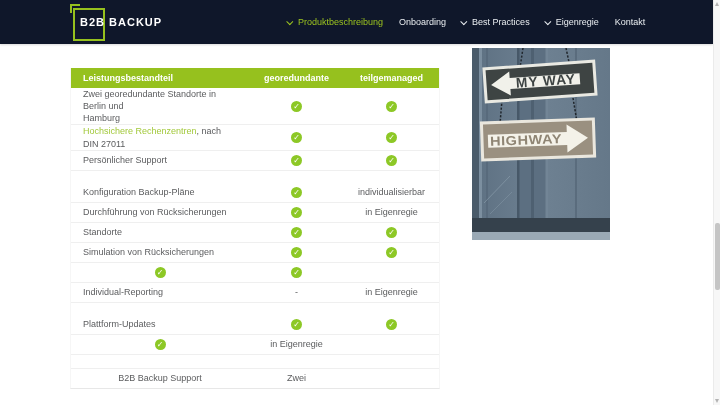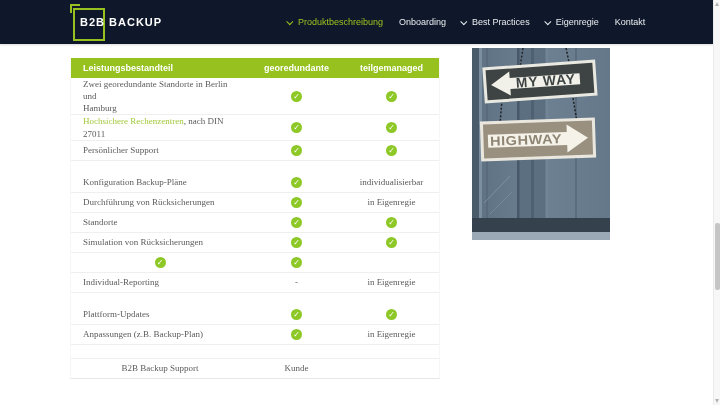--- a/index.html
+++ b/index.html
@@ -18,28 +18,28 @@
     border-left:2px solid #96c11e;border-top:2px solid #96c11e;}
   .logo-text{position:absolute;left:7px;top:11px;color:#ffffff;font-weight:bold;
     font-size:11px;letter-spacing:1px;white-space:nowrap;}
   .nav{position:absolute;left:288px;top:0;height:44px;display:flex;align-items:center;gap:16px;}
   .nav-item{display:inline-flex;align-items:center;gap:5px;font-size:9px;
     color:#e9edf0;cursor:pointer;white-space:nowrap;}
   .nav-item.active{color:#9cc41f;}
   .chev{width:4px;height:4px;border-left:1.5px solid currentColor;
     border-bottom:1.5px solid currentColor;transform:rotate(-45deg) translateY(-1px);flex:0 0 auto;}
   
-  .table-card{position:absolute;left:70px;top:58px;width:368px;background:#fff;
+  .table-card{position:absolute;left:70px;top:68px;width:368px;background:#fff;
     border-bottom:1px solid #e7e7e7;border-left:1px solid #f6f6f6;border-right:1px solid #f6f6f6;}
   .thead{display:grid;grid-template-columns:178px 95px 95px;height:20px;align-items:center;
     background:#96c11e;color:#ffffff;font-weight:bold;font-size:9px;}
   .th.label{padding-left:12px;}
   .c{text-align:center;}
   .row{display:grid;grid-template-columns:178px 95px 95px;min-height:19px;align-items:center;
-    border-bottom:1px solid #efefef;font-size:9px;color:#5b5c5e;font-family:Liberation Serif, serif;}
+    border-bottom:1px solid #efefef;font-size:9px;color:#5b5c5e;}
   .row .label{padding-left:12px;padding-right:10px;white-space:pre-line;line-height:1.35;}
   .row.tall{min-height:36px;}
   .row.spacer{min-height:12px;border-bottom:none;}
   .row.spacer.bordered{min-height:13px;border-bottom:1px solid #efefef;}
   .row.last{border-bottom:none;}
   .check{display:inline-flex;width:11px;height:11px;border-radius:50%;background:#8dc826;
     color:#fff;font-size:8px;line-height:11px;align-items:center;justify-content:center;}
   .green-link{color:#a3c93c;cursor:pointer;}
   
   .photo{position:absolute;left:472px;top:48px;width:138px;height:192px;margin:0;}
@@ -149,32 +149,31 @@
     <span class="cell label"></span>
     <span class="cell c"></span>
     <span class="cell c"></span>
   </div>
         <div class="row">
     <span class="cell label">Plattform-Updates</span>
     <span class="cell c"><span class="check">✓</span></span>
     <span class="cell c"><span class="check">✓</span></span>
   </div>
         <div class="row">
-    <span class="cell label">Anpassungen (z.B. Backup-Plan)</span>
     <span class="cell c"><span class="check">✓</span></span>
     <span class="cell c">in Eigenregie</span>
   </div>
         <div class="row spacer bordered">
     <span class="cell label"></span>
     <span class="cell c"></span>
     <span class="cell c"></span>
   </div>
         <div class="row last">
     <span class="cell c">B2B Backup Support</span>
-    <span class="cell c">Kunde</span>
+    <span class="cell c">Zwei</span>
   </div>
       </div>
   </section>
 
   <figure class="photo">
     <svg width="138" height="192" viewBox="0 0 138 192" xmlns="http://www.w3.org/2000/svg">
       <defs>
         <linearGradient id="door" x1="0" y1="0" x2="1" y2="0">
           <stop offset="0" stop-color="#5d7082"></stop>
           <stop offset="0.5" stop-color="#6e8192"></stop>

